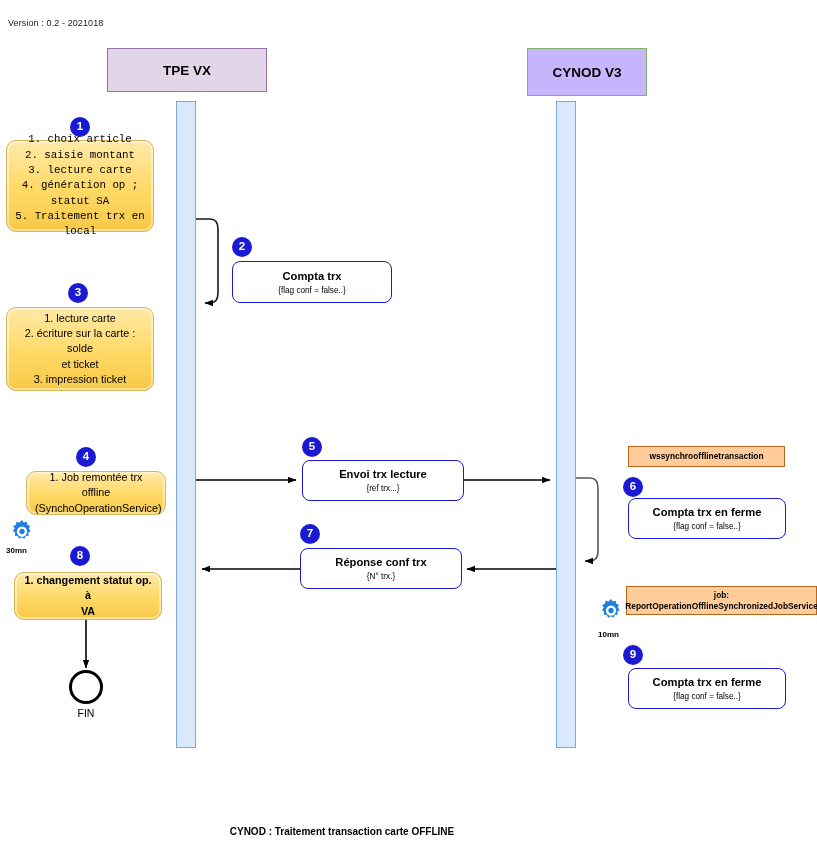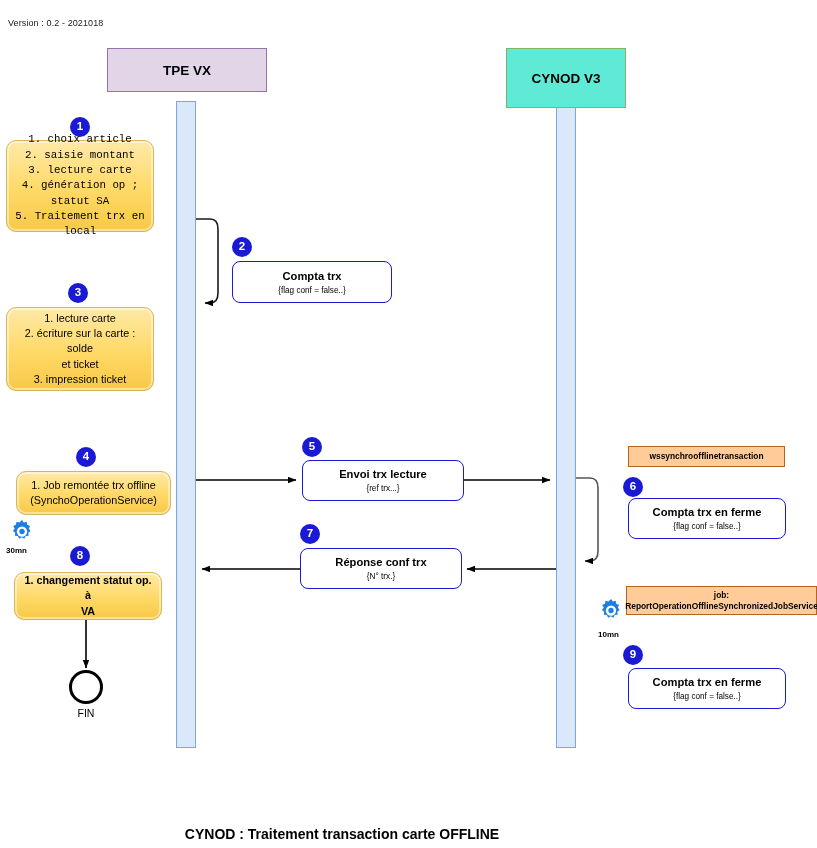--- a/index.html
+++ b/index.html
@@ -45,25 +45,25 @@
   }
   .actor-tpe {
     left: 107px;
     top: 48px;
     width: 160px;
     height: 44px;
     background: #e1d5e7;
     border: 1.3px solid #9673a6;
   }
   .actor-cynod {
-    left: 506px;
+    left: 527px;
     top: 48px;
     width: 120px;
-    height: 60px;
-    background: #5eead4;
+    height: 48px;
+    background: #c4b5fd;
     border: 1.3px solid #82b366;
   }
 
   
   .lifeline {
     width: 20px;
     background: #dae8fc;
     border: 1px solid #7ea6e0;
     box-sizing: border-box;
   }
@@ -168,21 +168,21 @@
     text-align: center;
     width: 60px;
   }
 
   
   .caption {
     width: 684px;
     left: 0;
     top: 826px;
     text-align: center;
-    font-size: 14px;
+    font-size: 10px;
     font-weight: bold;
     color: #000000;
   }
 
   svg.overlay {
     position: absolute;
     left: 0;
     top: 0;
     width: 817px;
     height: 848px;
@@ -250,21 +250,21 @@
   <div class="abs note" style="left:6px; top:307px; width:148px; height:84px;">
     <div class="lines">
       <div>1. lecture carte</div>
       <div>2. écriture sur la carte : solde</div>
       <div>et ticket</div>
       <div>3. impression ticket</div>
     </div>
   </div>
 
   <div class="abs badge" style="left:76px; top:447px;">4</div>
-  <div class="abs note" style="left:16px; top:471px; width:155px; height:44px;padding-left:8px;">
+  <div class="abs note" style="left:26px; top:471px; width:140px; height:44px;padding-left:8px;">
     <div class="lines">
       <div>1. Job remontée trx offline</div>
       <div>(SynchoOperationService)</div>
     </div>
   </div>
 
   <div class="abs" style="left:8px; top:518px;">
     <svg width="28" height="28" viewBox="0 0 24 24">
       <path fill="#1f7fe0" d="M12 1.8l1.5 2.1 2.5-.6.5 2.5 2.4 1-1.1 2.3 1.6 2-2 1.6.3 2.5-2.5.3-1.2 2.2-2.2-1.2-2.2 1.2-1.2-2.2-2.5-.3.3-2.5-2-1.6 1.6-2L4.4 6.8l2.4-1 .5-2.5 2.5.6z"></path>
       <circle cx="12" cy="11.6" r="4.4" fill="#ffffff"></circle>

